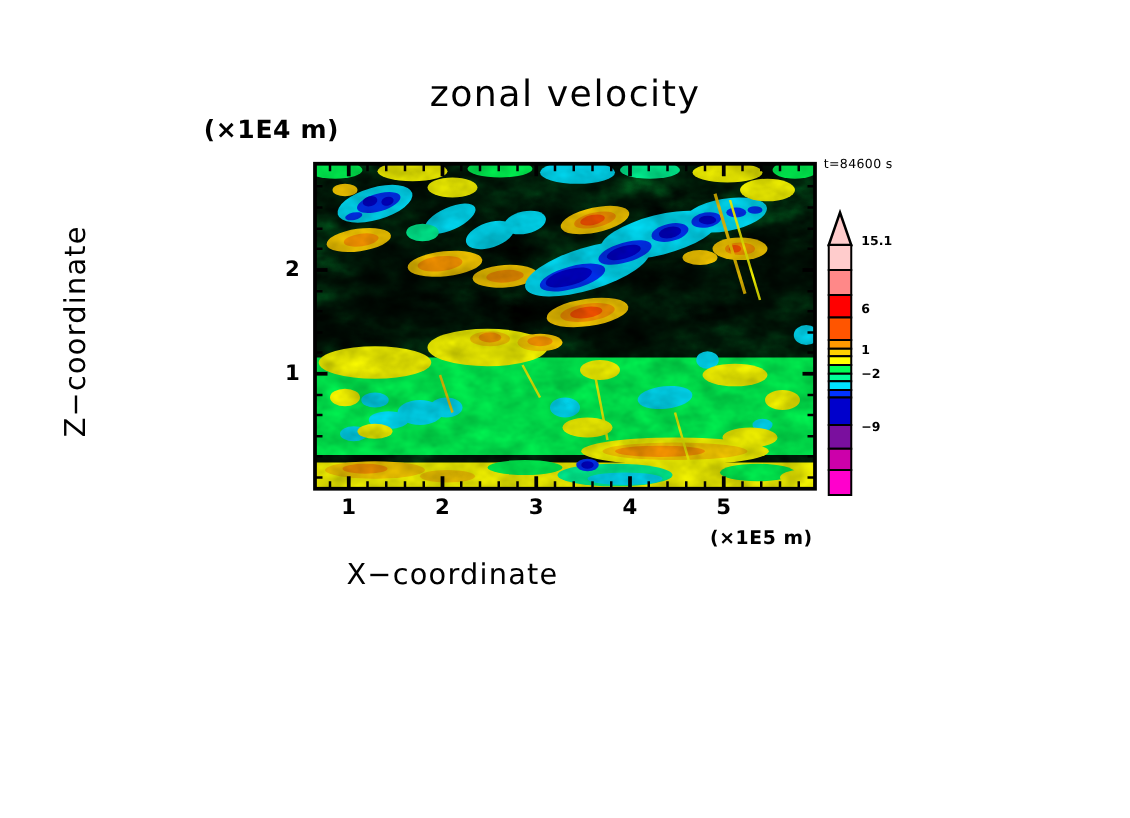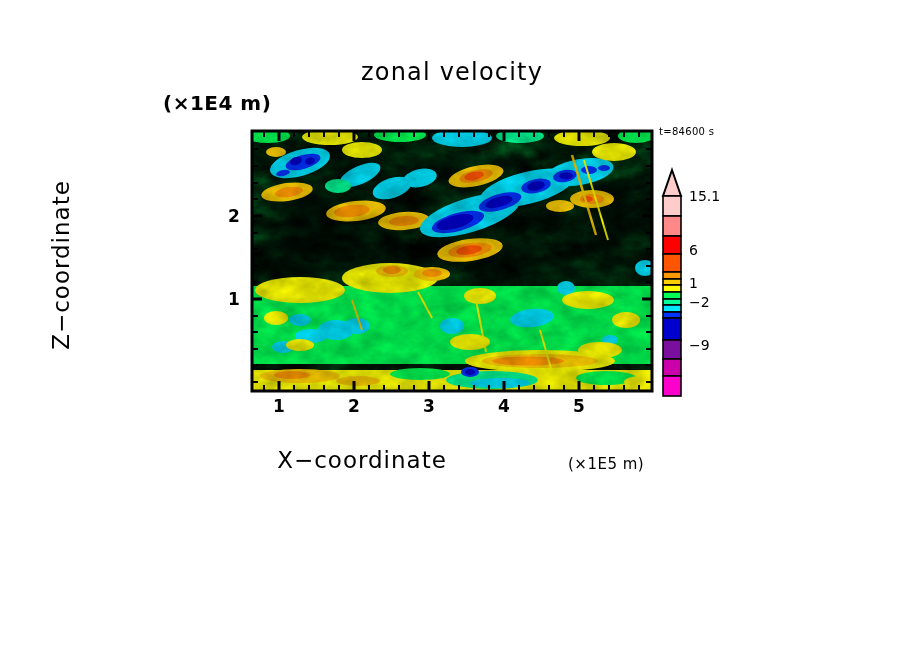--- a/index.html
+++ b/index.html
@@ -2,34 +2,34 @@
 <html><head>
 <meta charset="utf-8">
 <style>
   html,body{margin:0;padding:0;background:#ffffff;}
   body{width:904px;height:654px;position:relative;overflow:hidden;
        font-family:"DejaVu Sans",sans-serif;}
   .root{position:absolute;left:0;top:0;width:904px;height:654px;background:#fff;}
 
   .txt{position:absolute;color:#000;white-space:pre;}
 
-  #plot-title{left:0;top:58px;width:904px;text-align:center;font-size:24px;
+  #plot-title{left:0;top:58px;width:904px;text-align:center;font-size:29px;
               letter-spacing:1.2px;}
   #y-units{left:163px;top:91px;font-size:20px;font-weight:bold;letter-spacing:.5px;}
-  #x-units{left:568px;top:421px;font-size:15px;font-weight:normal;letter-spacing:.5px;margin-top:34px;}
+  #x-units{left:568px;top:421px;font-size:15px;font-weight:bold;letter-spacing:.5px;}
   #time-label{left:659px;top:126px;font-size:10px;letter-spacing:.3px;}
   #x-axis-title{left:0;top:447px;width:724px;text-align:center;font-size:23px;
                 letter-spacing:1px;}
   #y-axis-title{position:absolute;left:-90px;top:253px;width:300px;text-align:center;
                 font-size:23px;letter-spacing:1px;
                 transform:rotate(-90deg);transform-origin:150px 12px;}
 
   .tick-lab{position:absolute;font-size:17px;font-weight:bold;color:#000;
             text-align:center;}
-  .cb-lab{position:absolute;font-size:14px;font-weight:normal;color:#000;}
+  .cb-lab{position:absolute;font-size:10px;font-weight:bold;color:#000;}
 
   svg{display:block;}
   .frame{fill:none;stroke:#000;stroke-width:3;}
   .tk{stroke:#000;stroke-width:2;}
   .tkmaj{stroke:#000;stroke-width:3;}
 </style>
 </head>
 <body>
 
 <div class="root">

